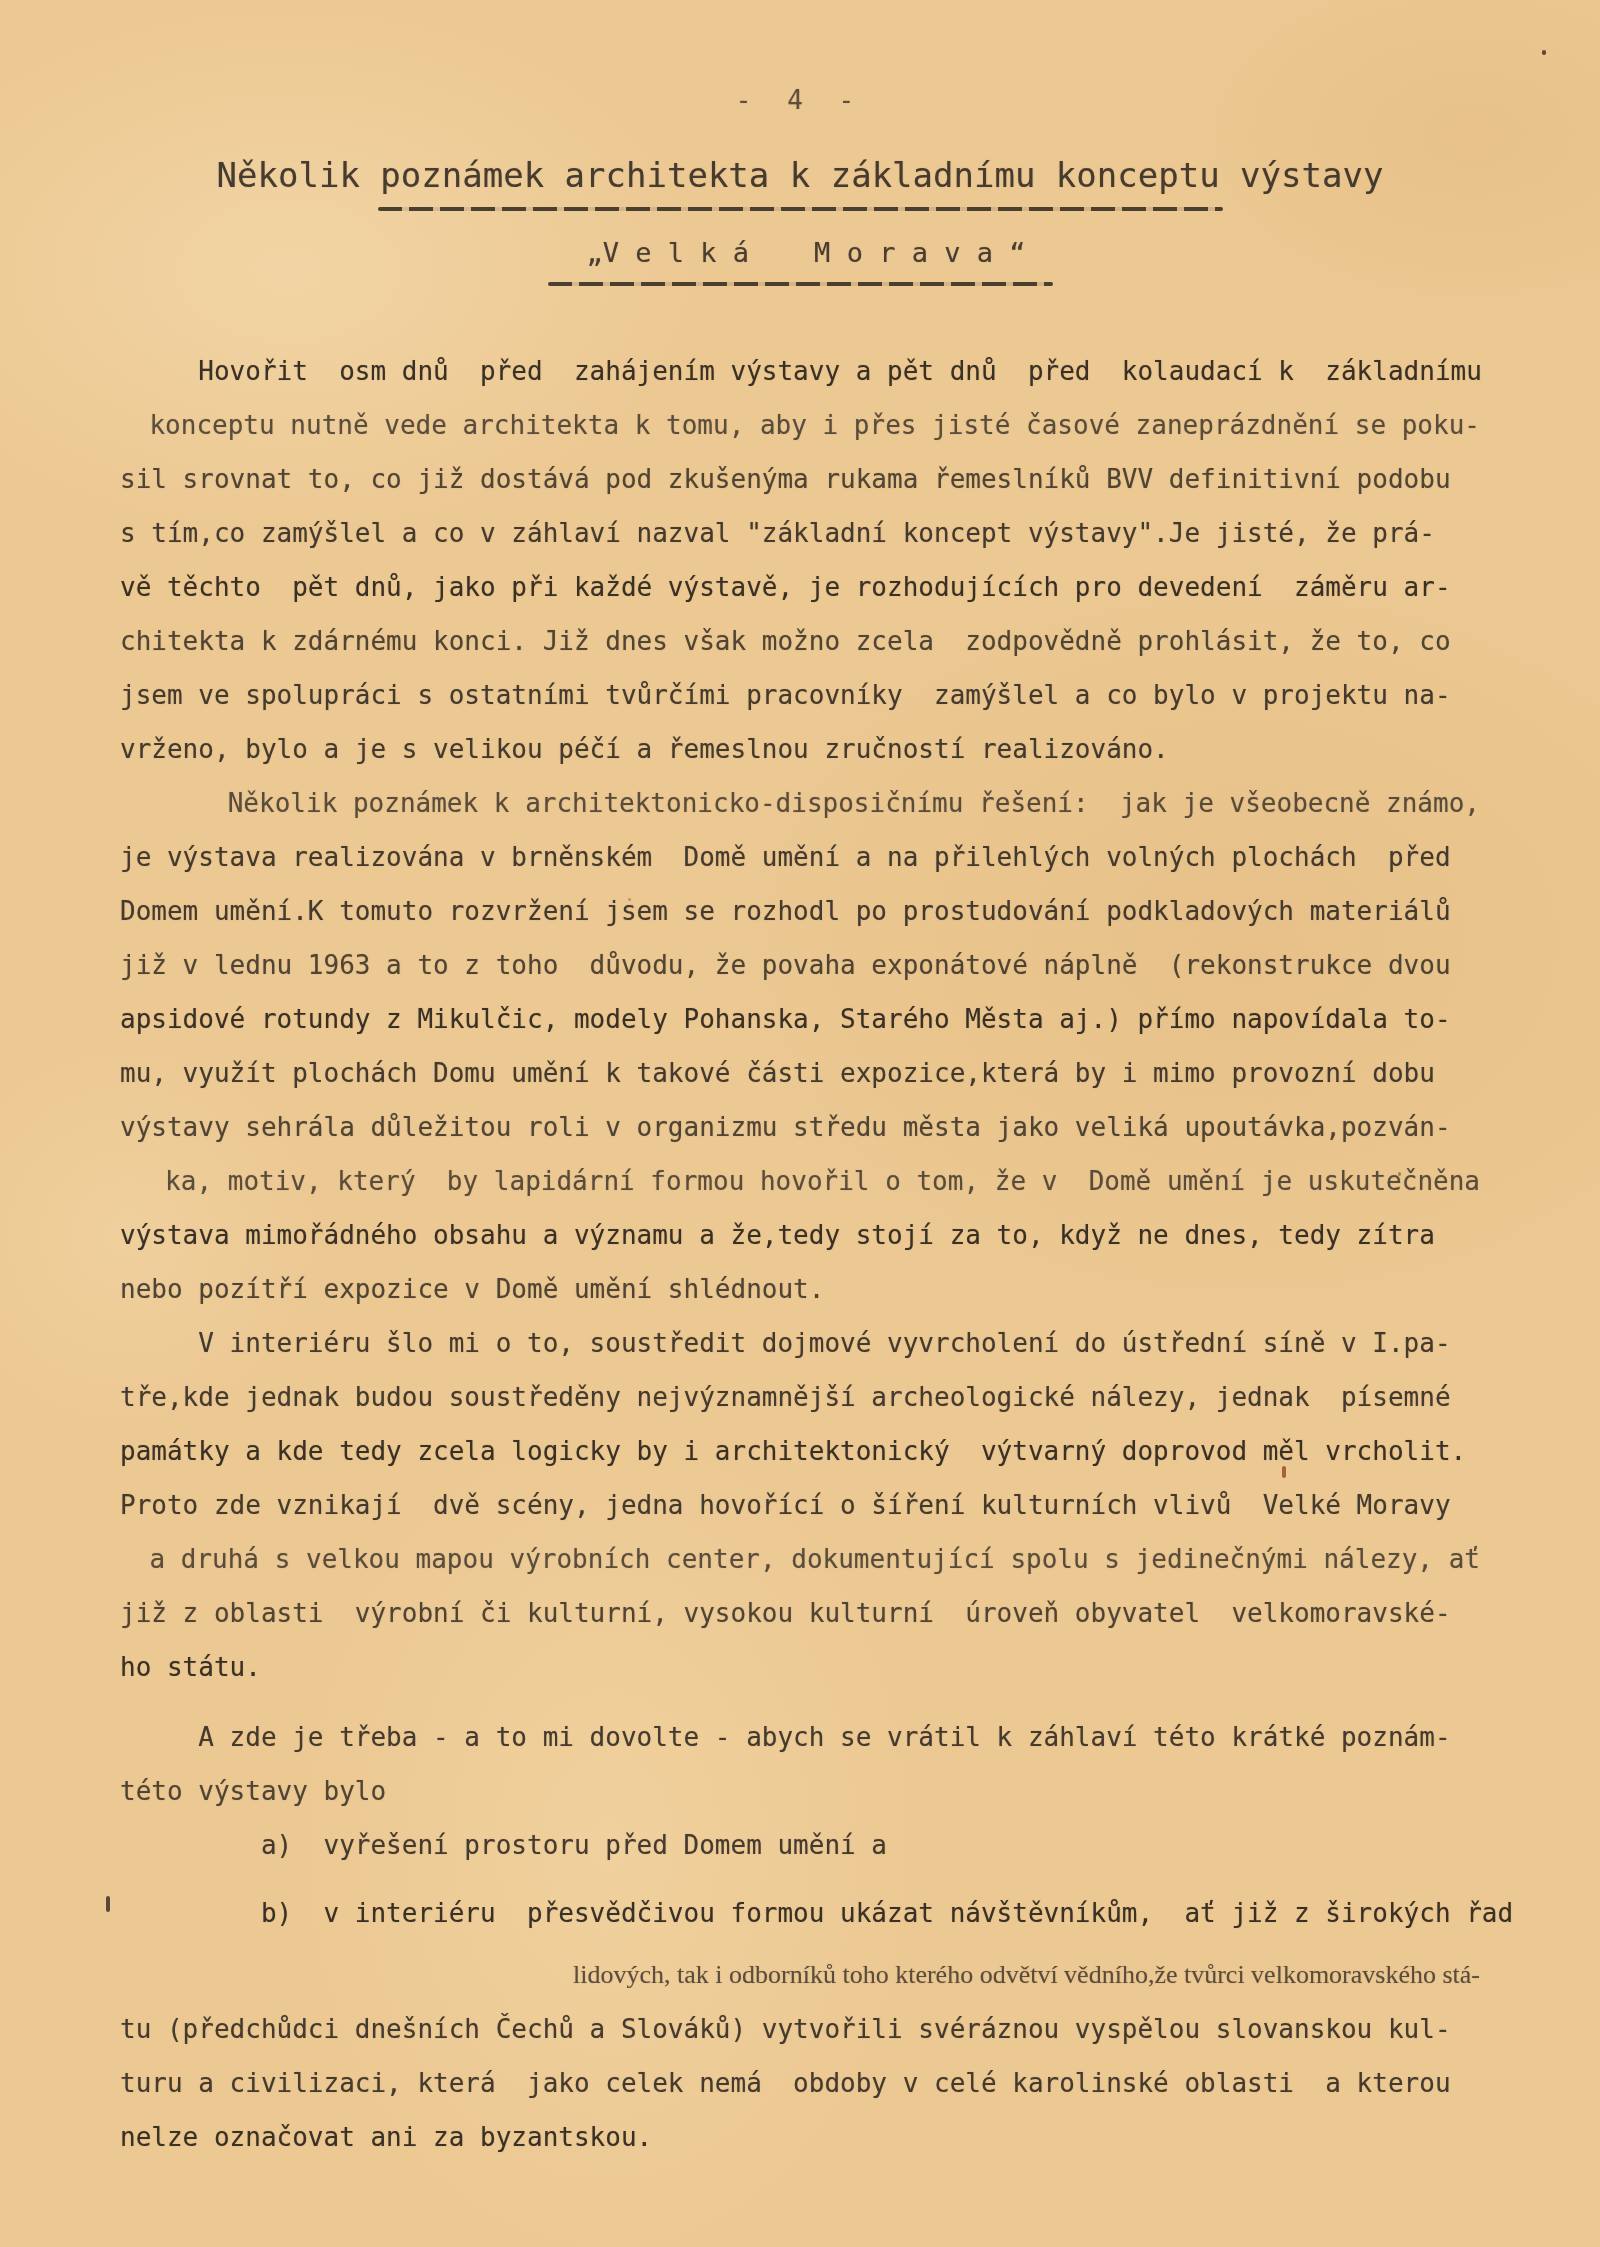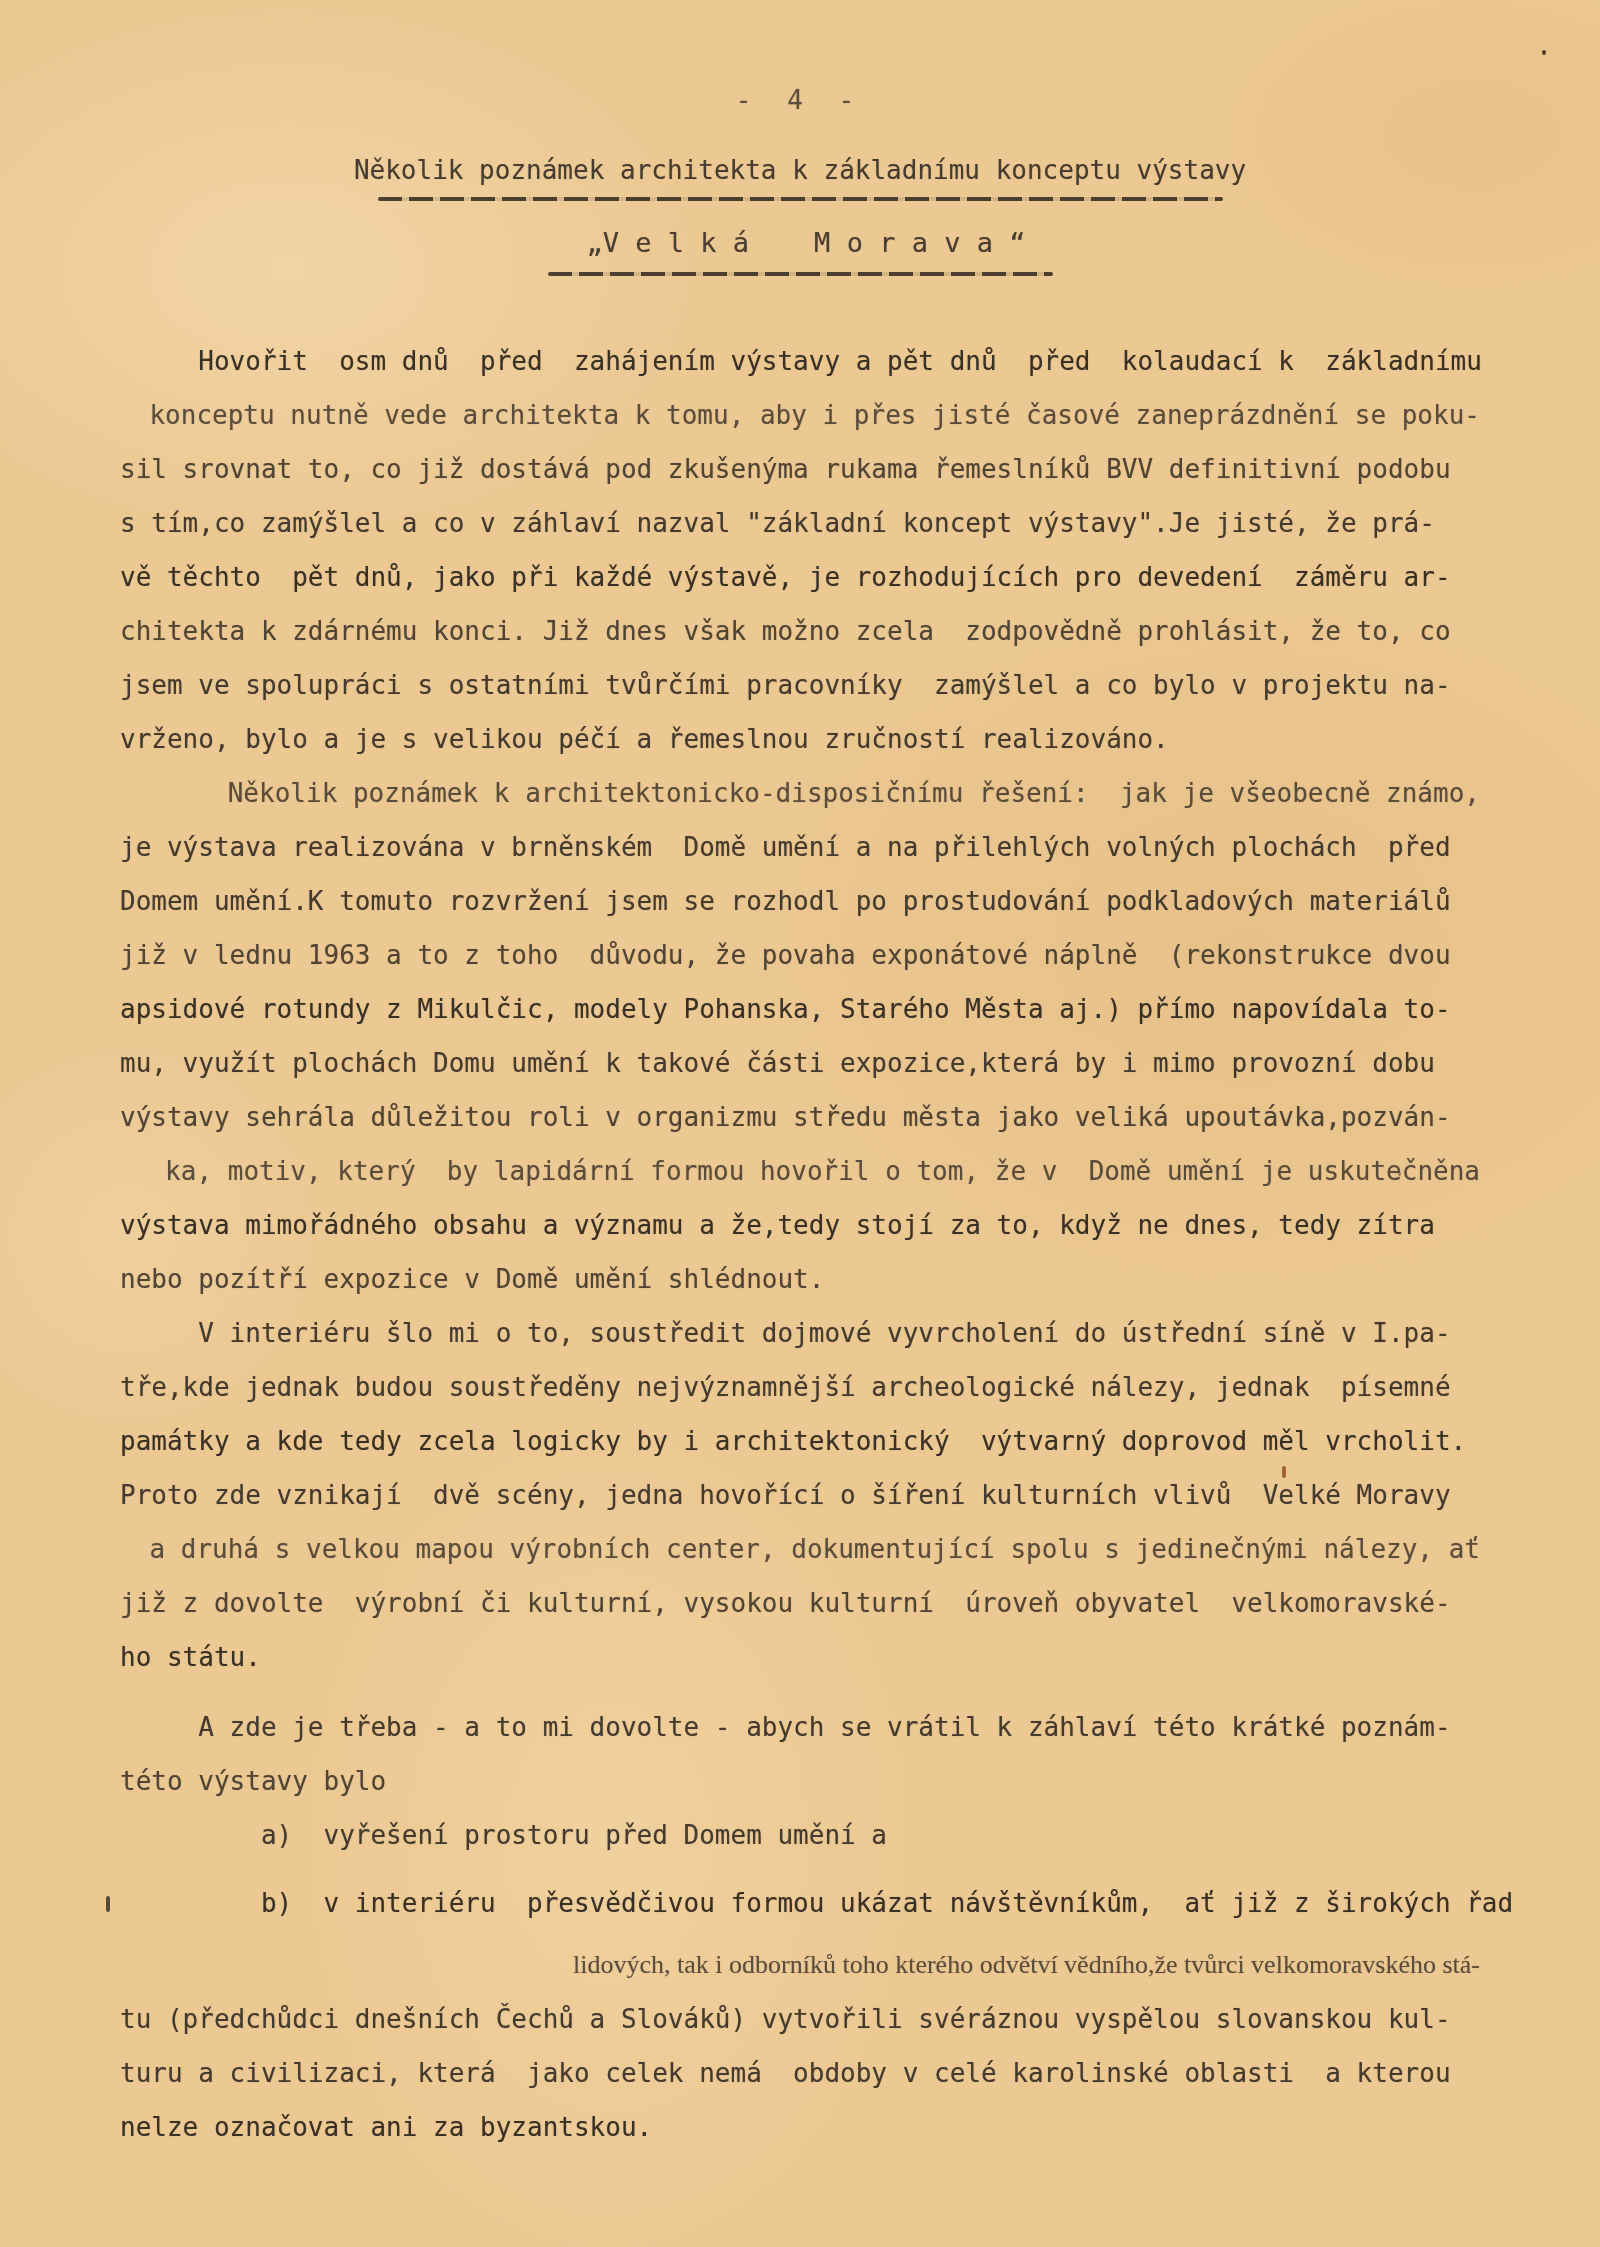--- a/index.html
+++ b/index.html
@@ -26,21 +26,21 @@
   .page-number{
     text-align:center;
     font-size:26px;
     letter-spacing:10px;
     color:rgba(59,51,43,.72);
     text-shadow:0 0 1px rgba(59,51,43,.35);
   }
   .heading-wrap{margin-top:40px;text-align:center;}
   .heading{
     display:inline-block;
-    font-size:26px;
+    font-size:34px;
     color:rgba(52,44,36,.85);
     text-shadow:0 0 1px rgba(52,44,36,.35);
     white-space:pre;
   }
   .rule{
     height:4px;
     margin:12px auto 0 auto;
     background:repeating-linear-gradient(90deg,
       rgba(46,38,30,.85) 0 24px,
       rgba(46,38,30,.12) 24px 31px);
@@ -116,21 +116,21 @@
       <div class="line">mu, využít plochách Domu umění k takové části expozice,která by i mimo provozní dobu</div>
       <div class="line">výstavy sehrála důležitou roli v organizmu středu města jako veliká upoutávka,pozván-</div>
       <div class="line">ka, motiv, který  by lapidární formou hovořil o tom, že v  Domě umění je uskutečněna</div>
       <div class="line">výstava mimořádného obsahu a významu a že,tedy stojí za to, když ne dnes, tedy zítra</div>
       <div class="line">nebo pozítří expozice v Domě umění shlédnout.</div>
       <div class="line">     V interiéru šlo mi o to, soustředit dojmové vyvrcholení do ústřední síně v I.pa-</div>
       <div class="line">tře,kde jednak budou soustředěny nejvýznamnější archeologické nálezy, jednak  písemné</div>
       <div class="line">památky a kde tedy zcela logicky by i architektonický  výtvarný doprovod měl vrcholit.</div>
       <div class="line">Proto zde vznikají  dvě scény, jedna hovořící o šíření kulturních vlivů  Velké Moravy</div>
       <div class="line">a druhá s velkou mapou výrobních center, dokumentující spolu s jedinečnými nálezy, ať</div>
-      <div class="line">již z dovolte  výrobní či kulturní, vysokou kulturní  úroveň obyvatel  velkomoravské-</div>
+      <div class="line">již z oblasti  výrobní či kulturní, vysokou kulturní  úroveň obyvatel  velkomoravské-</div>
       <div class="line">ho státu.</div>
       <div class="line">     A zde je třeba - a to mi dovolte - abych se vrátil k záhlaví této krátké poznám-</div>
       <div class="line">této výstavy bylo</div>
       <div class="line">         a)  vyřešení prostoru před Domem umění a</div>
       <div class="line">         b)  v interiéru  přesvědčivou formou ukázat návštěvníkům,  ať již z širokých řad</div>
       <div class="line">lidových, tak i odborníků toho kterého odvětví vědního,že tvůrci velkomoravského stá-</div>
       <div class="line">tu (předchůdci dnešních Čechů a Slováků) vytvořili svéráznou vyspělou slovanskou kul-</div>
       <div class="line">turu a civilizaci, která  jako celek nemá  obdoby v celé karolinské oblasti  a kterou</div>
       <div class="line">nelze označovat ani za byzantskou.</div>
     </div>

